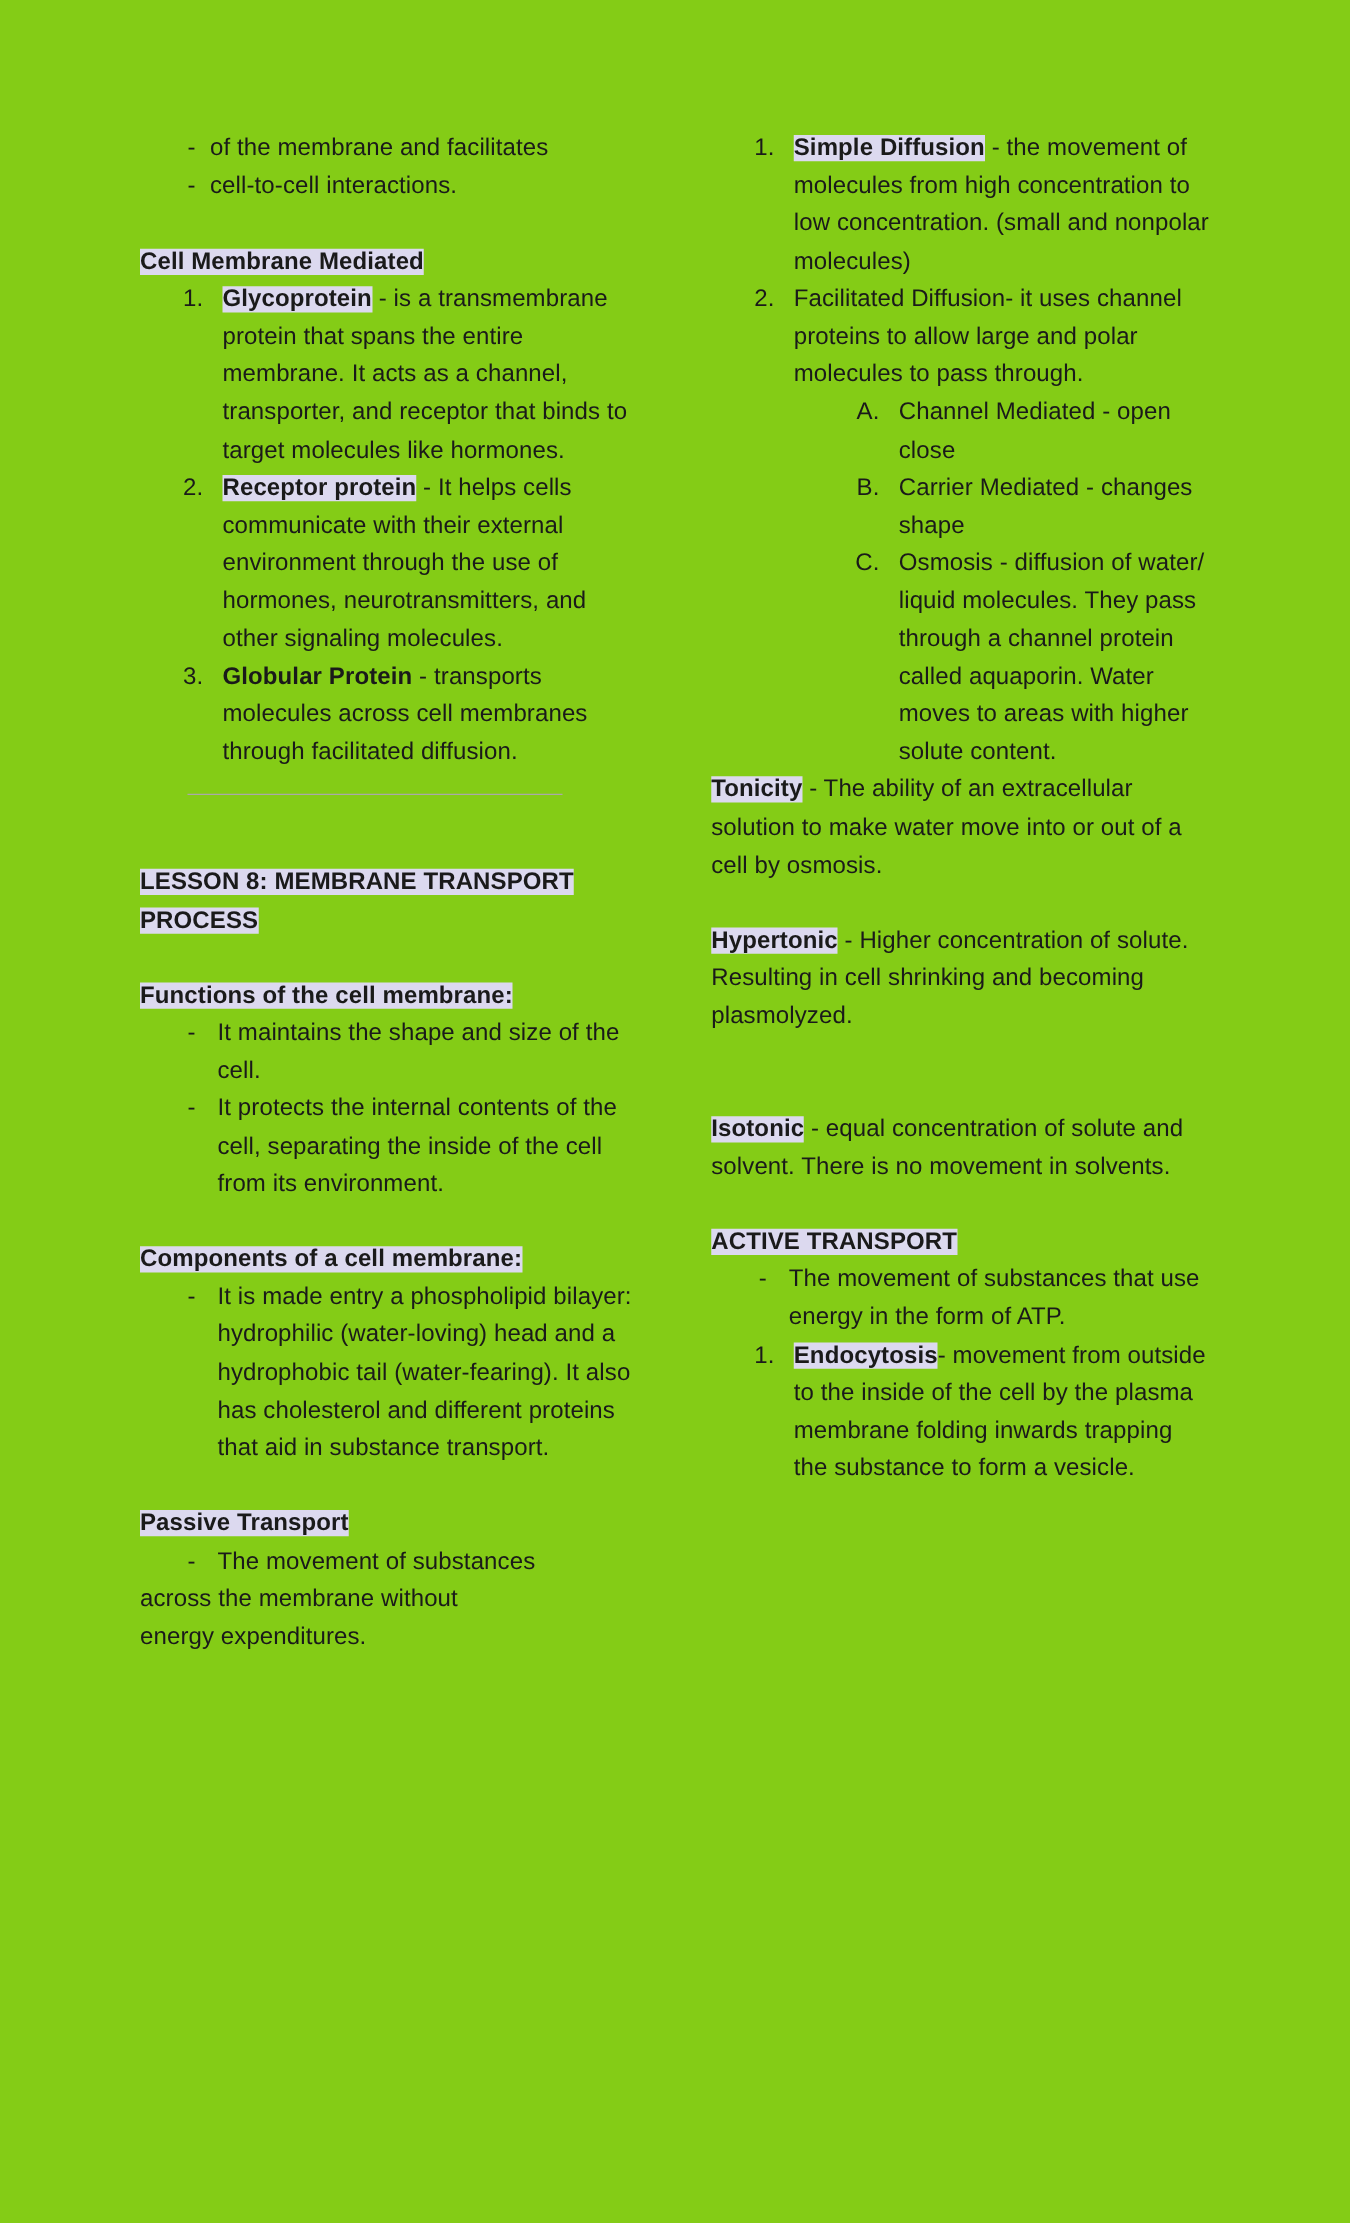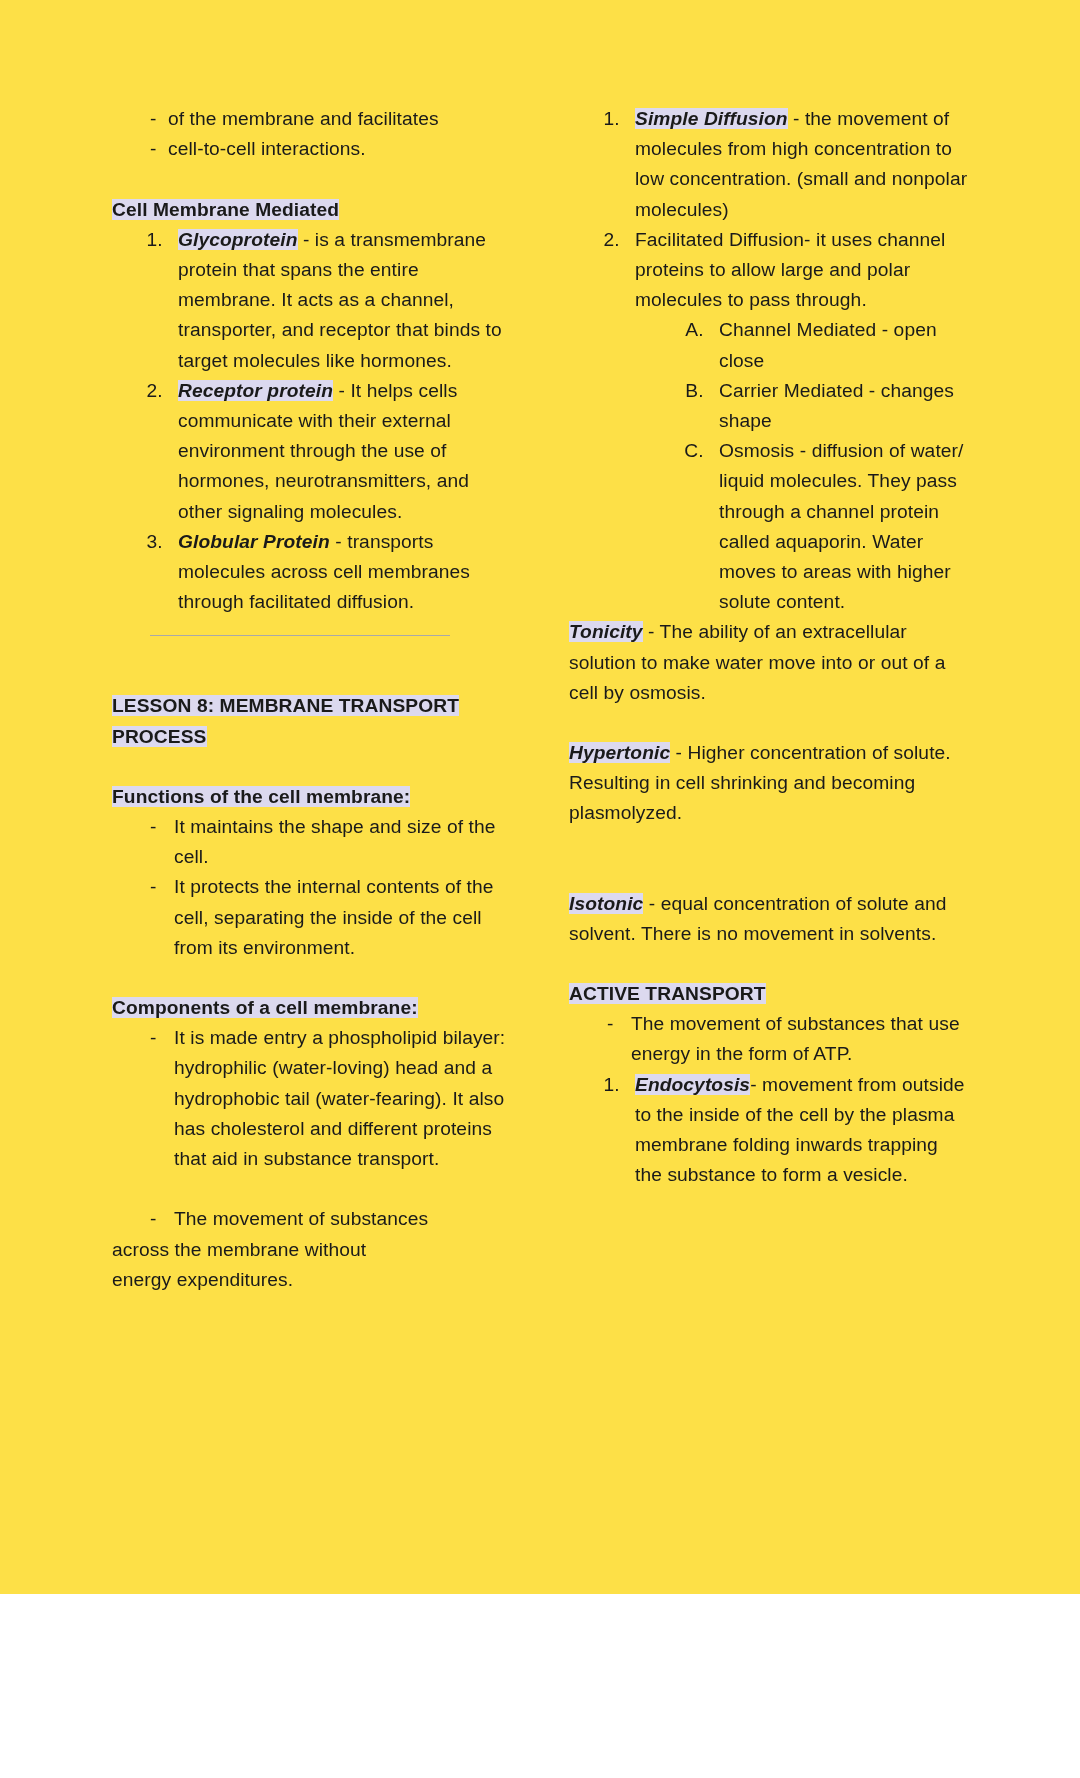--- a/index.html
+++ b/index.html
@@ -12,22 +12,22 @@
     height: 1778px;
     font-family: "Liberation Sans", sans-serif;
     color: #1a1a1a;
     position: relative;
     overflow: hidden;
   }
   .page {
     position: absolute;
     top: 0; left: 0;
     width: 1080px;
-    height: 1594px;
-    background: #fde047;
+    height: 1778px;
+    background: #84cc16;
   }
   .columns {
     position: absolute;
     top: 104px;
     left: 112px;
     width: 856px;
     display: flex;
     gap: 58px;
     align-items: flex-start;
   }
@@ -48,21 +48,21 @@
     margin: 0;
   }
   .para {
     margin: 0;
   }
   .hl {
     background: #dcd9ef;
     box-decoration-break: clone;
     -webkit-box-decoration-break: clone;
   }
-  b, strong { font-weight: bold; font-style: italic; }
+  b, strong { font-weight: bold; }
   .gap-lg { height: 30px; }
 
   
   ol.num, ol.alpha {
     margin: 0;
     padding: 0 0 0 56px;
   }
   ol.num { list-style: decimal; }
   ol.alpha { list-style: upper-alpha; padding-left: 130px; }
   ol.num > li, ol.alpha > li {
@@ -161,20 +161,23 @@
       <p class="heading">
         <span class="hl">Components of a cell membrane:</span>
       </p>
 
       <ul class="dash">
         <li><span>It is made entry a phospholipid bilayer: hydrophilic (water-loving) head and a hydrophobic tail (water-fearing). It also has cholesterol and different proteins that aid in substance transport.</span></li>
       </ul>
 
       <div class="gap-lg"></div>
 
+      <p class="heading">
+        <span class="hl">Passive Transport</span>
+      </p>
 
       <ul class="dash">
         <li style="padding-left:62px;">
           <span>The movement of substances</span>
         </li>
       </ul>
       <p class="para flush">
         <span>across the membrane without</span>
       </p>
       <p class="para flush">

